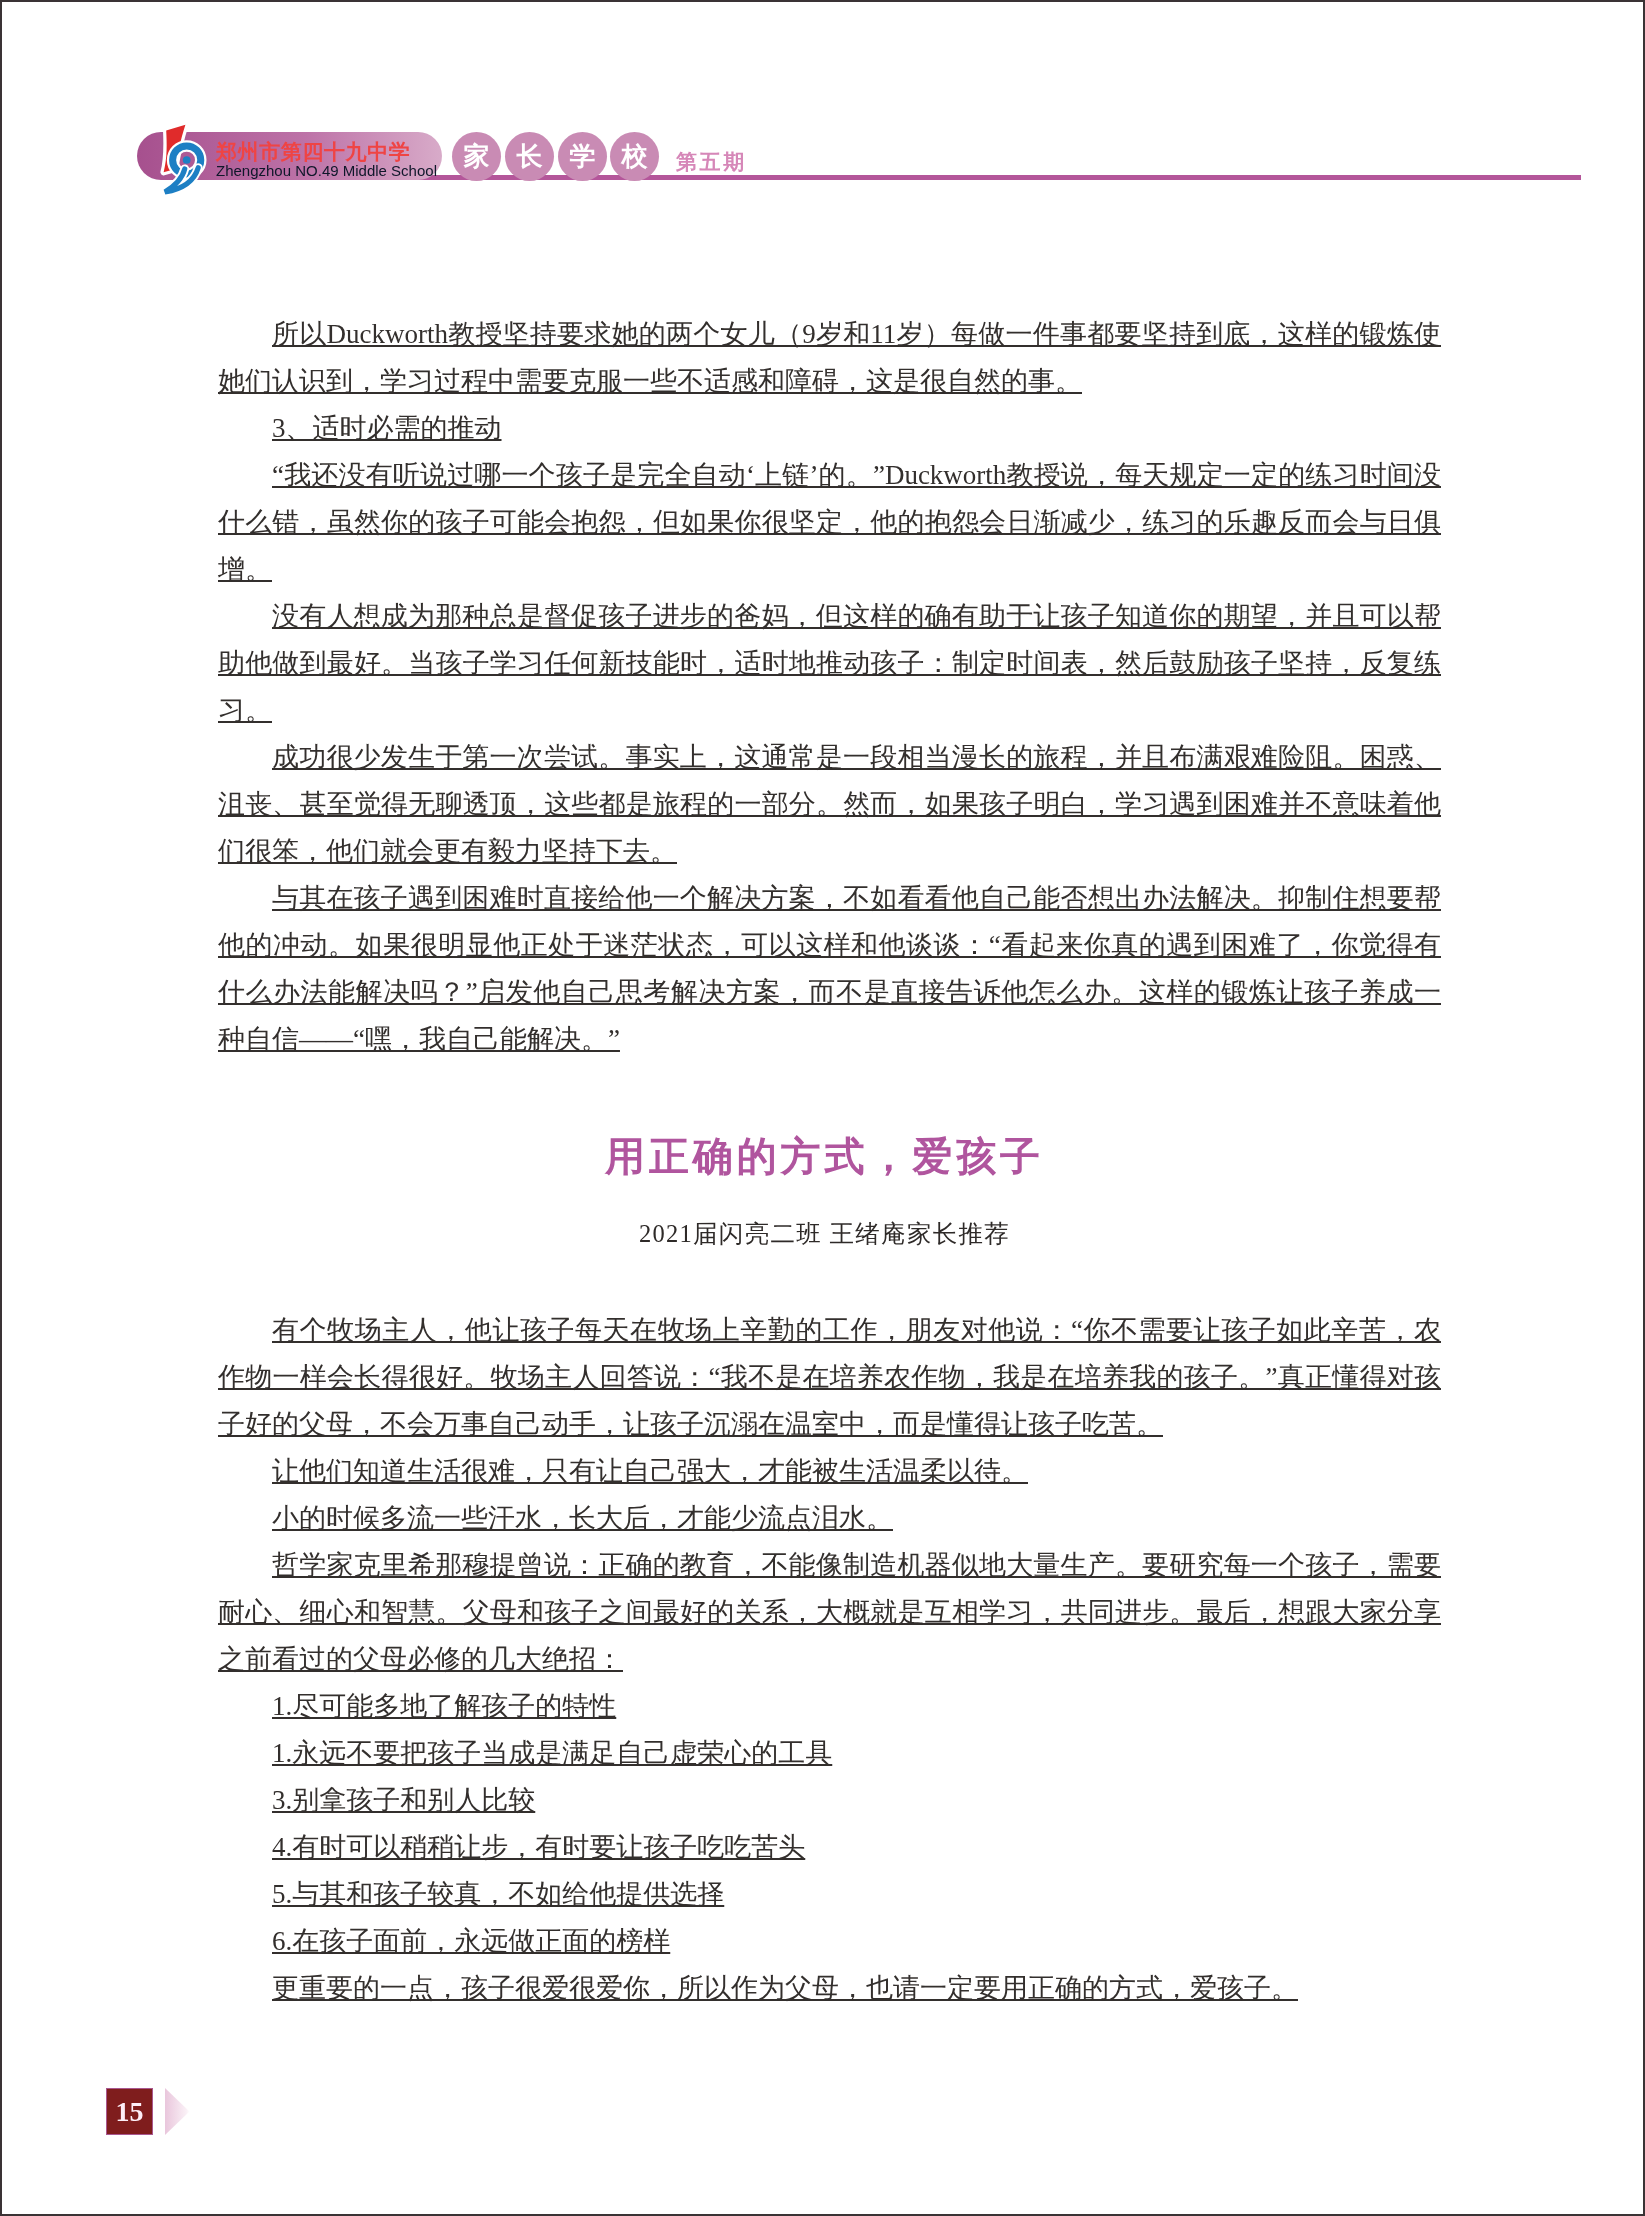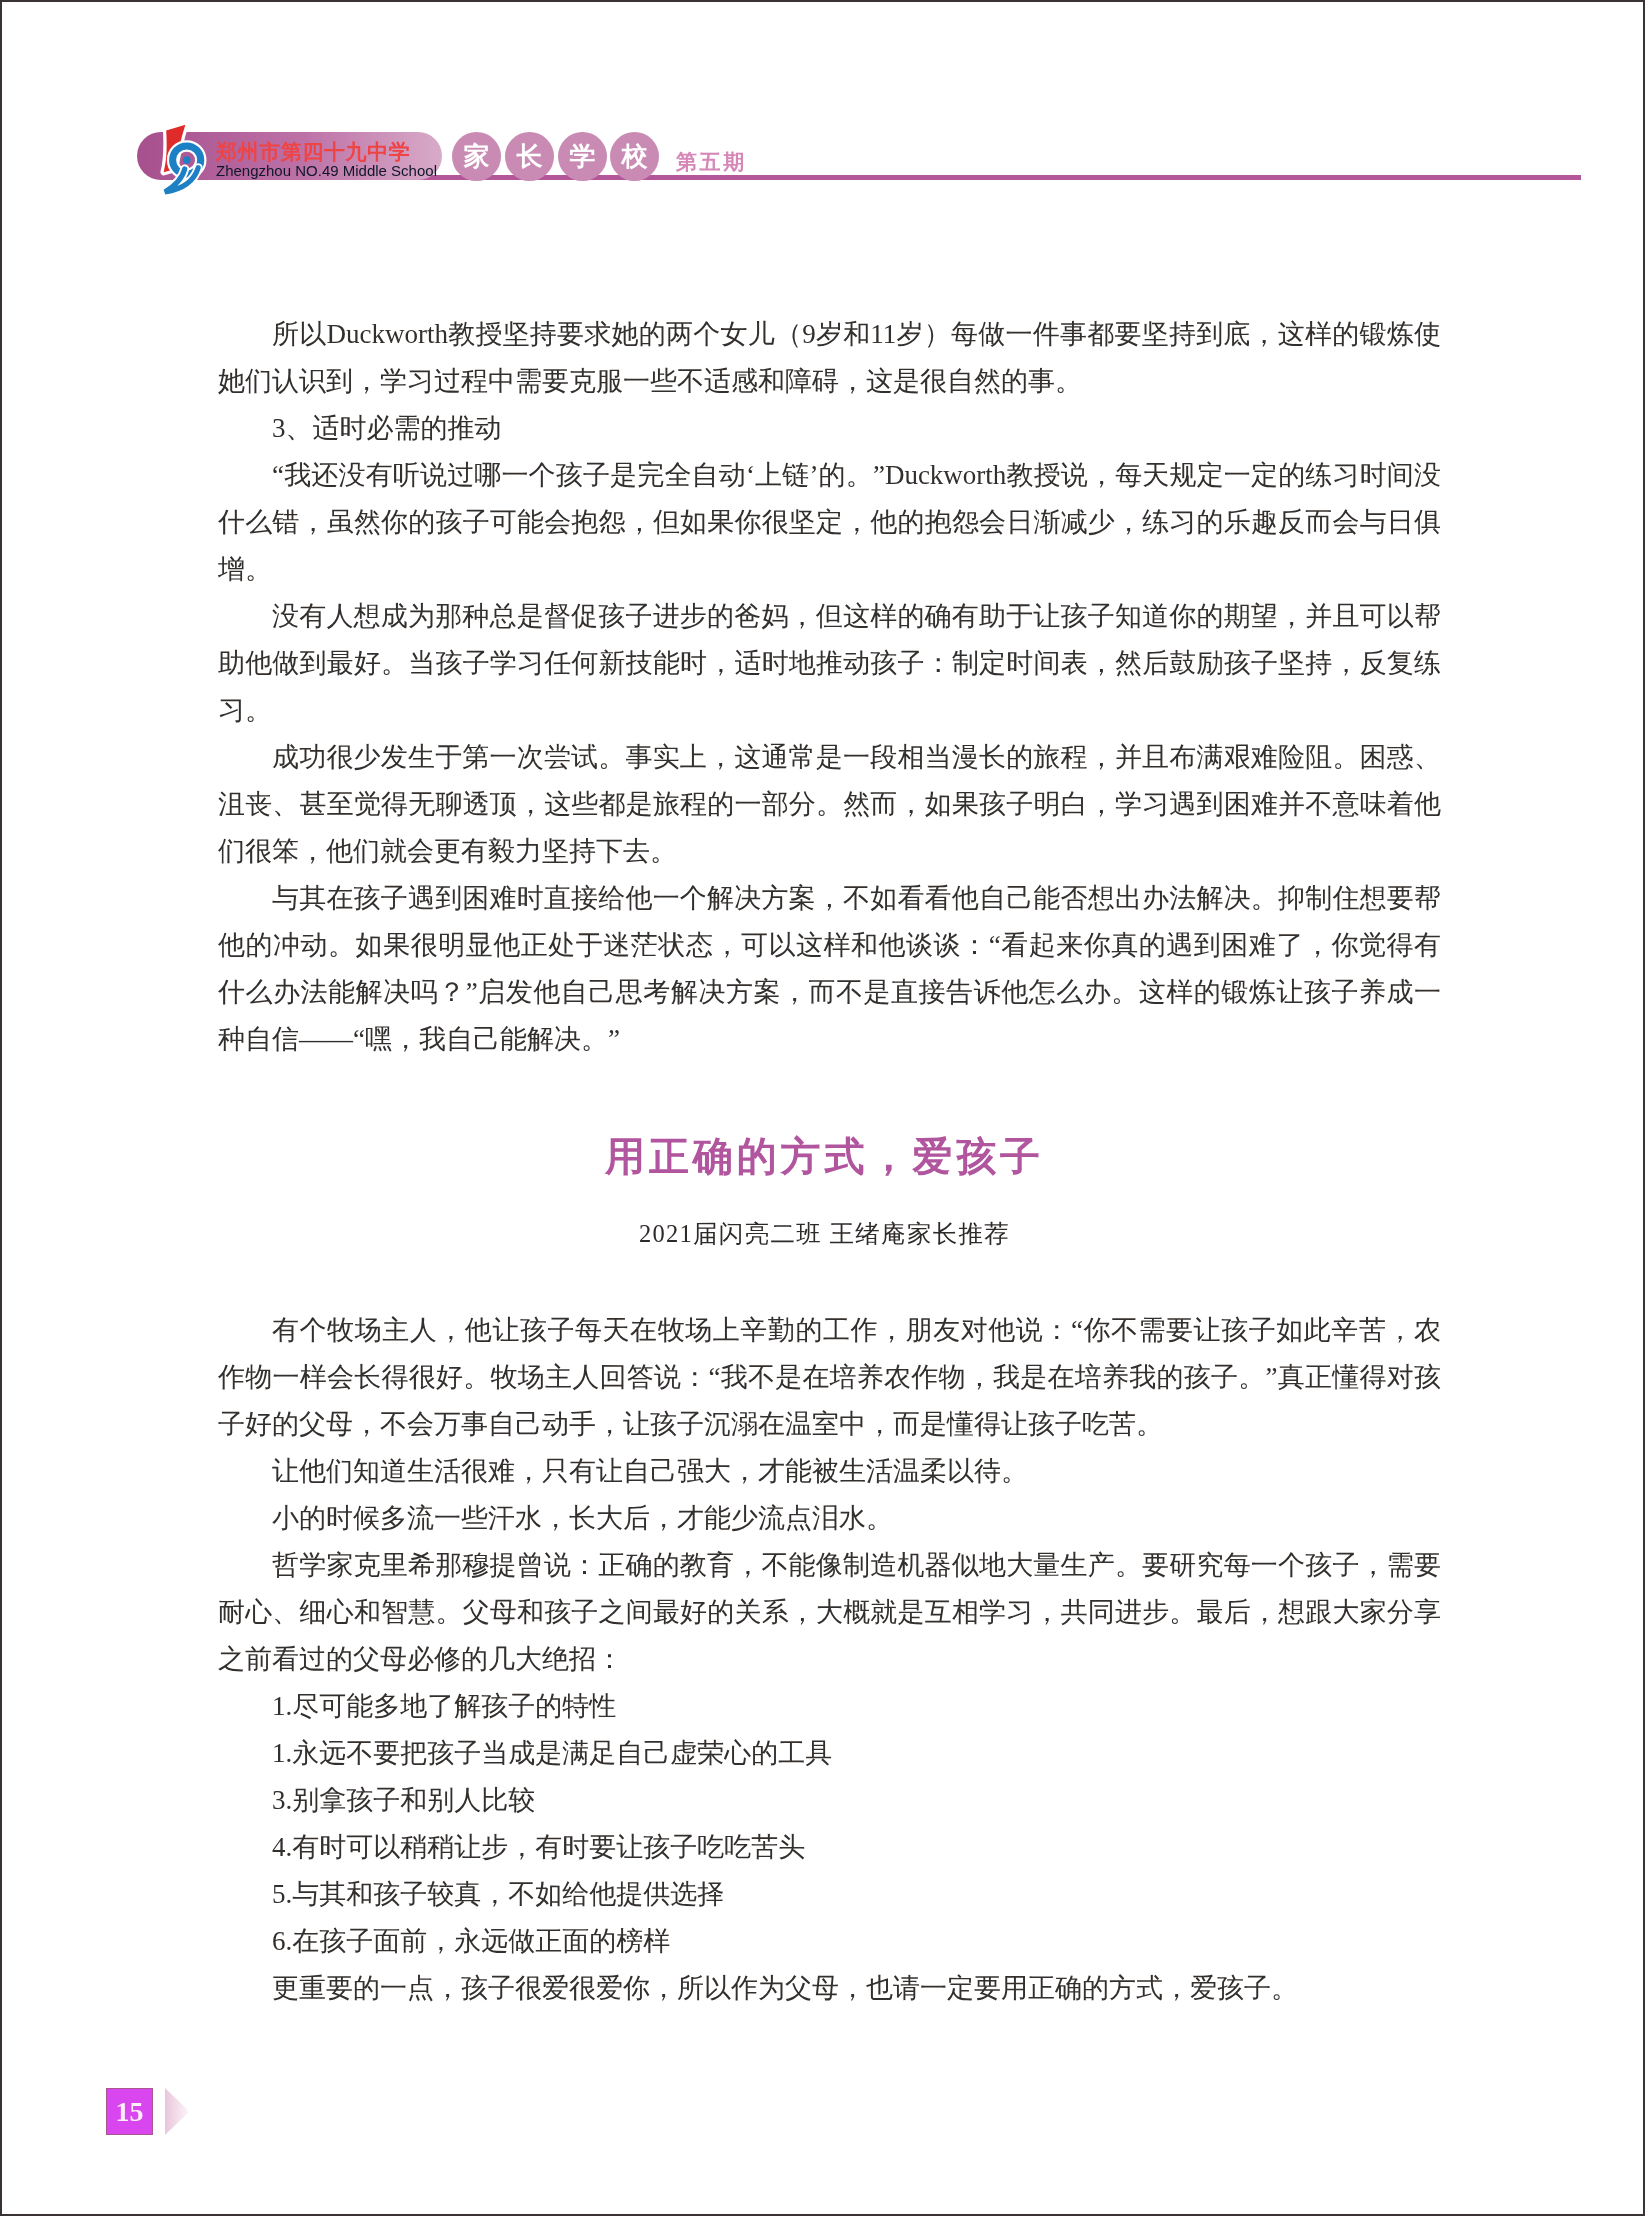--- a/index.html
+++ b/index.html
@@ -48,39 +48,39 @@
     position:absolute;left:674px;top:146px;z-index:3;
     color:#d687b8;font-size:21px;font-weight:bold;letter-spacing:2.6px;
     font-family:"Liberation Sans", sans-serif;white-space:nowrap;text-align:center;
   }
   
   .article{
     position:absolute;left:216px;width:1223px;
     font-size:27px;line-height:47px;color:#332f2d;
     text-align:justify;
   }
-  .article p{margin:0;text-indent:2em;}
+  .article p{margin:0;text-indent:2em;text-decoration:underline;}
   .a1{top:309px;}
   .a2{top:1305px;}
   .art-title{
     position:absolute;left:0;top:1127px;width:1645px;
     text-align:center;color:#b0559e;
     font-size:40px;font-weight:bold;letter-spacing:3.9px;
     font-family:"Liberation Serif", serif;
   }
   .art-byline{
     position:absolute;left:0;top:1215px;width:1645px;
     text-align:center;color:#2e2a28;
     font-size:24.5px;letter-spacing:1.3px;
     font-family:"Liberation Serif", serif;
   }
   
   .pagenum{
     position:absolute;left:104px;top:2086px;width:47px;height:47px;
-    background:#d946ef;border:1.9px solid #a9578f;box-sizing:border-box;
+    background:#7f1d1d;border:1.9px solid #a9578f;box-sizing:border-box;
     display:flex;align-items:center;justify-content:center;
     color:#fdeef7;font-size:28px;font-weight:bold;
     font-family:"Liberation Serif", serif;
   }
   .pagenum-arrow{
     position:absolute;left:163px;top:2086px;width:24.5px;height:47px;
     background:linear-gradient(90deg,#e9c6dc 0%,#faf0f6 85%,#ffffff 100%);
     clip-path:polygon(0 0,100% 50%,0 100%);
   }
 </style>

